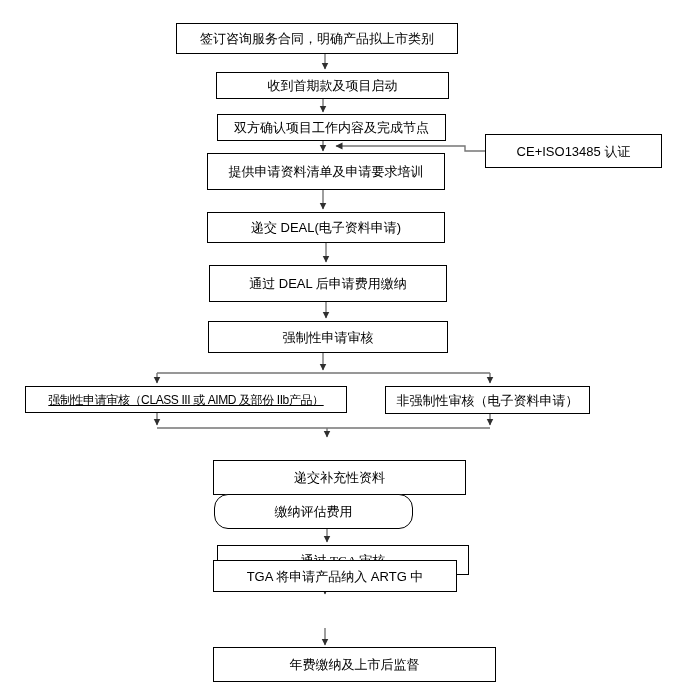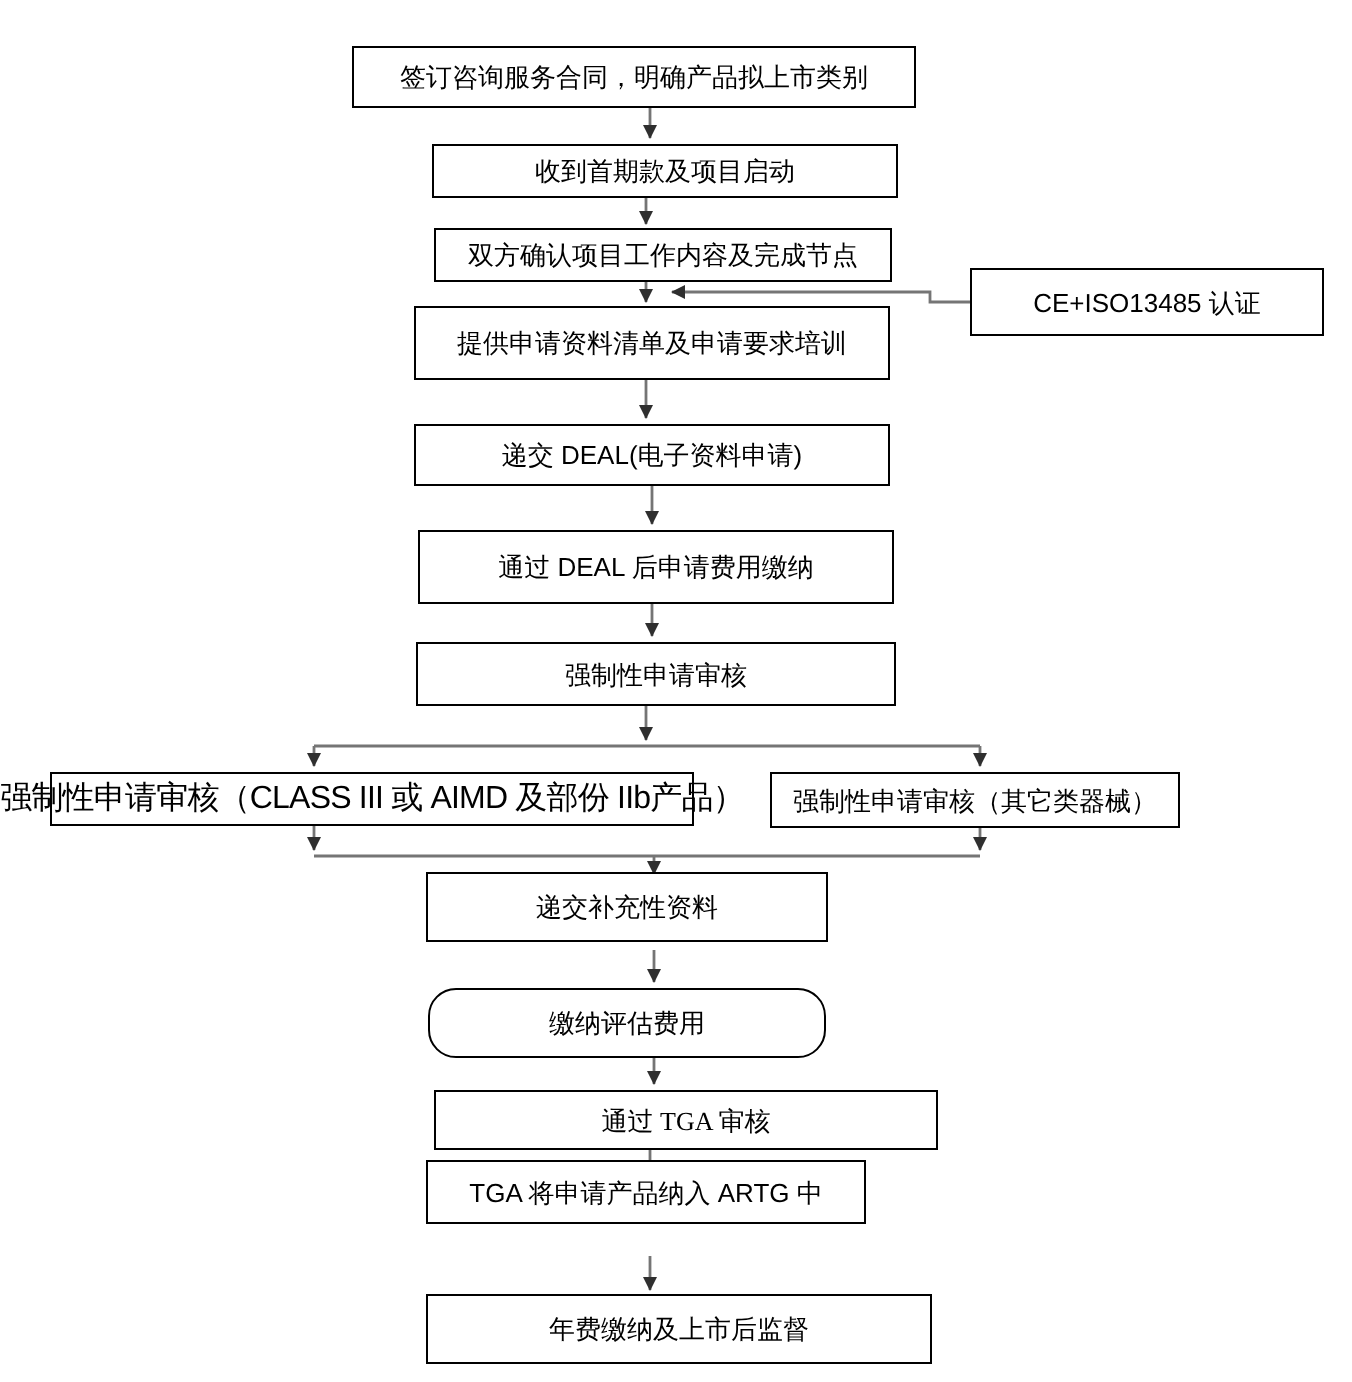--- a/index.html
+++ b/index.html
@@ -18,21 +18,21 @@
     border:1.4px solid #000000;
     background:#ffffff;
     display:flex;
     align-items:center;
     justify-content:center;
     font-size:13px;
     color:#000000;
     white-space:nowrap;
     line-height:1;
   }
-  .node.small { font-size:16px; letter-spacing:-0.4px; }
+  .node.small { font-size:12px; letter-spacing:-0.4px;text-decoration:underline; }
   svg.connectors {
     position:absolute;
     left:0; top:0;
     pointer-events:none;
   }
   svg.connectors line, svg.connectors polyline {
     stroke:#757575;
     stroke-width:1.4;
     fill:none;
   }
@@ -76,22 +76,22 @@
 
   <div id="nodes">
       <div class="node" style="left: 176px; top: 23px; width: 282px; height: 31px;">签订咨询服务合同，明确产品拟上市类别</div>
       <div class="node" style="left: 216px; top: 72px; width: 233px; height: 27px;">收到首期款及项目启动</div>
       <div class="node" style="left: 217px; top: 114px; width: 229px; height: 27px;">双方确认项目工作内容及完成节点</div>
       <div class="node" style="left: 207px; top: 153px; width: 238px; height: 37px;">提供申请资料清单及申请要求培训</div>
       <div class="node" style="left: 207px; top: 212px; width: 238px; height: 31px;">递交 DEAL(电子资料申请)</div>
       <div class="node" style="left: 209px; top: 265px; width: 238px; height: 37px;">通过 DEAL 后申请费用缴纳</div>
       <div class="node" style="left: 208px; top: 321px; width: 240px; height: 32px;">强制性申请审核</div>
       <div class="node small" style="left: 25px; top: 386px; width: 322px; height: 27px;">强制性申请审核（CLASS III 或 AIMD 及部份 IIb产品）</div>
-      <div class="node" style="left: 385px; top: 386px; width: 205px; height: 28px;">强制性申请审核（其它类器械）</div>
-      <div class="node" style="left: 213px; top: 436px; width: 201px; height: 35px;">递交补充性资料</div>
+      <div class="node" style="left: 385px; top: 386px; width: 205px; height: 28px;">非强制性审核（电子资料申请）</div>
+      <div class="node" style="left: 213px; top: 460px; width: 253px; height: 35px;">递交补充性资料</div>
       <div class="node" style="left: 214px; top: 494px; width: 199px; height: 35px; border-radius: 14px;">缴纳评估费用</div>
       <div class="node" style="left: 217px; top: 545px; width: 252px; height: 30px; font-family: Liberation Serif, serif;">通过 TGA 审核</div>
-      <div class="node" style="left: 213px; top: 580px; width: 220px; height: 32px;">TGA 将申请产品纳入 ARTG 中</div>
-      <div class="node" style="left: 213px; top: 647px; width: 253px; height: 35px;">年费缴纳及上市后监督</div>
+      <div class="node" style="left: 213px; top: 560px; width: 244px; height: 32px;">TGA 将申请产品纳入 ARTG 中</div>
+      <div class="node" style="left: 213px; top: 647px; width: 283px; height: 35px;">年费缴纳及上市后监督</div>
       <div class="node" style="left: 485px; top: 134px; width: 177px; height: 34px;">CE+ISO13485 认证</div>
     </div>
 
 </div>
 
 </body></html>

